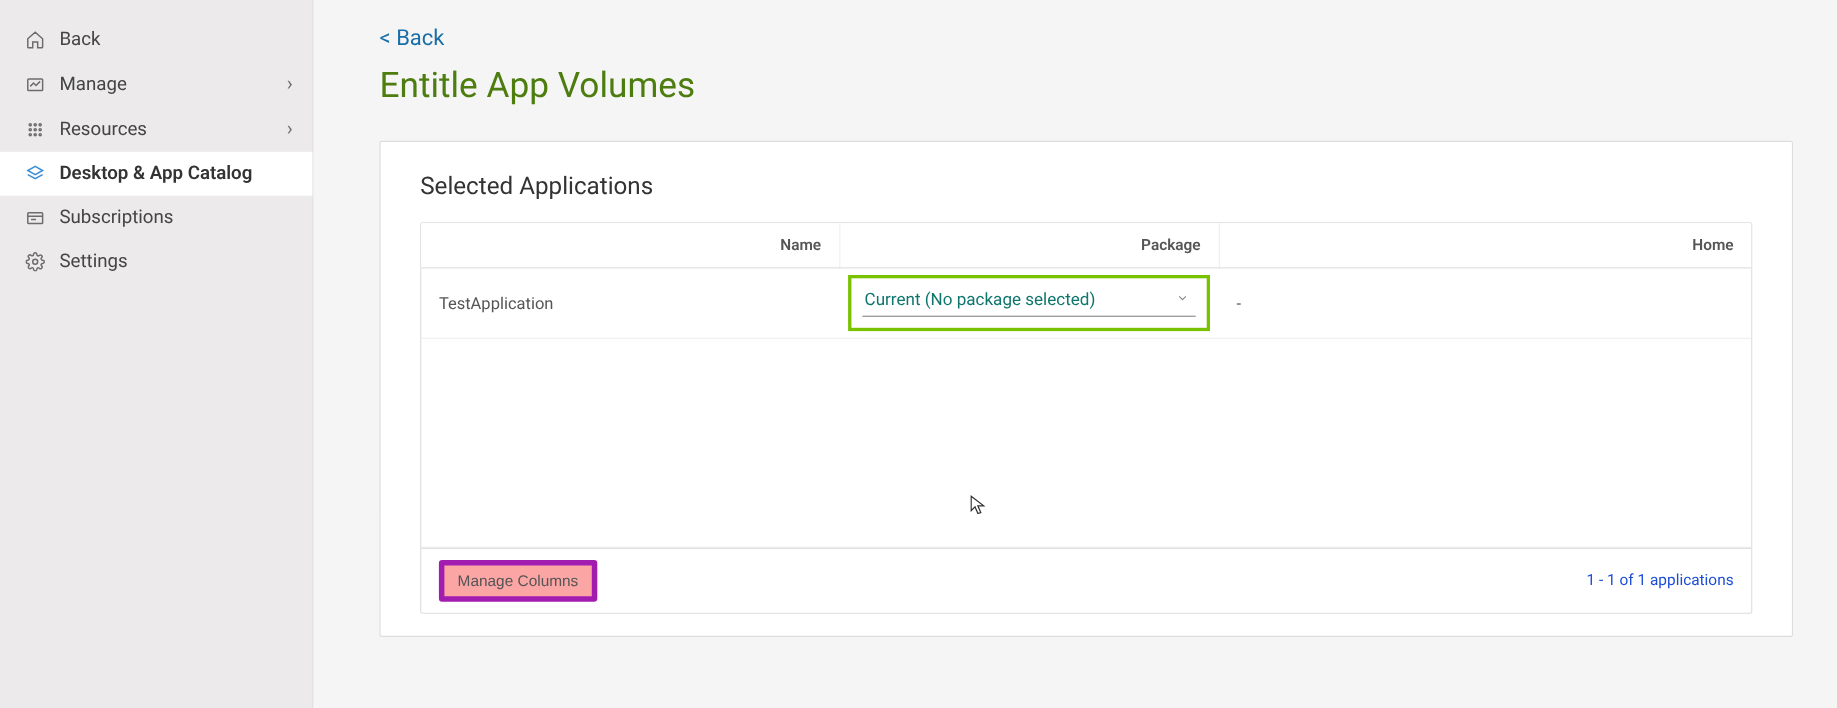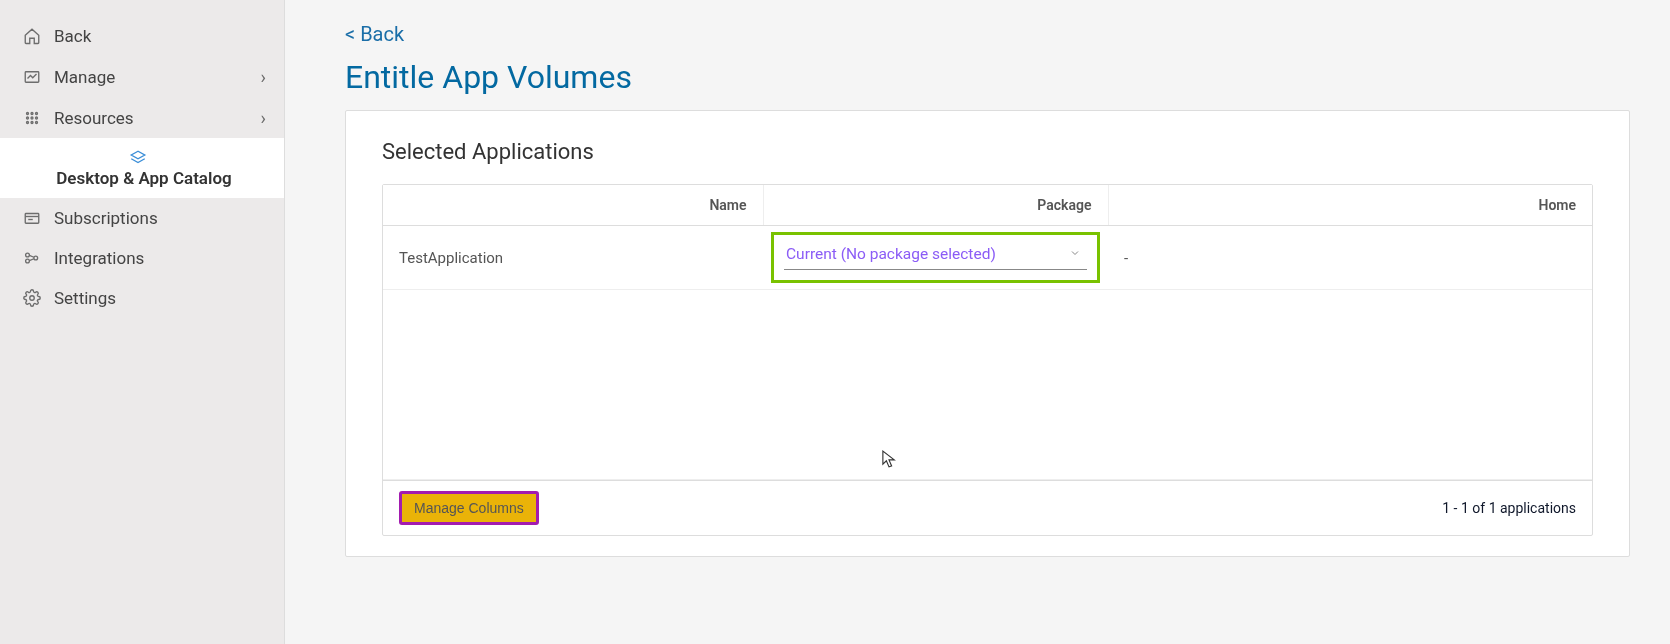--- a/index.html
+++ b/index.html
@@ -25,21 +25,20 @@
     padding: 10px 18px 10px 22px;
     font-size: 17px;
     color: #444;
     cursor: pointer;
     position: relative;
   }
   .nav-item.active {
     background: #fff;
     font-weight: 600;
     color: #333;
-    flex-direction: column;
   }
   .nav-item .icon {
     width: 20px;
     height: 20px;
     margin-right: 12px;
     display: inline-flex;
     align-items: center;
     justify-content: center;
     color: #6d6d6d;
   }
@@ -57,22 +56,22 @@
   }
   .back-link {
     color: #1a6ea8;
     font-size: 20px;
     text-decoration: none;
     cursor: pointer;
   }
   .page-title {
     font-size: 32px;
     font-weight: 400;
-    color: #0369a1;
-    margin: 12px 0 14px 0;
+    color: #4d7c0f;
+    margin: 12px 0 32px 0;
   }
   .card {
     background: #fff;
     border: 1px solid #ddd;
     border-radius: 2px;
     padding: 28px 36px 20px 36px;
   }
   .card-title {
     font-size: 22px;
     font-weight: 400;
@@ -115,50 +114,50 @@
     border: 3px solid #79c200;
     padding: 6px 10px 10px 10px;
   }
   .dropdown {
     display: flex;
     align-items: center;
     justify-content: space-between;
     border-bottom: 1px solid #888;
     padding: 4px 6px 6px 2px;
     font-size: 15.5px;
-    color: #8b5cf6;
+    color: #0f766e;
     cursor: pointer;
     min-height: 28px;
   }
   .dropdown .chev {
     color: #888;
     font-size: 12px;
   }
   .empty-body {
     height: 190px;
   }
   .table-footer {
     display: flex;
     align-items: center;
     justify-content: space-between;
     padding: 10px 16px;
     border-top: 1px solid #ddd;
   }
   .manage-btn {
-    border: 3px solid #a21caf;
-    background: #eab308;
+    border: 5px solid #a21caf;
+    background: #fca5a5;
     color: #555;
     font-size: 14px;
     padding: 6px 12px;
     border-radius: 3px;
     cursor: pointer;
   }
   .footer-status {
     font-size: 14px;
-    color: #0f172a;
+    color: #1d4ed8;
   }
   .cursor-icon {
     position: absolute;
     left: 597px;
     top: 450px;
     pointer-events: none;
     color: #333;
   }
 </style>
 </head>
@@ -211,32 +210,20 @@
   </div>
   <div class="nav-item">
     <span class="icon">
       <svg width="18" height="18" viewBox="0 0 24 24" fill="none" stroke="currentColor" stroke-width="1.8">
           <rect x="3" y="6" width="18" height="13" rx="1"></rect>
           <line x1="3" y1="10" x2="21" y2="10"></line>
           <line x1="7" y1="14" x2="13" y2="14"></line>
         </svg>
     </span>
     <span>Subscriptions</span>
-  </div>
-  <div class="nav-item">
-    <span class="icon">
-      <svg width="18" height="18" viewBox="0 0 24 24" fill="none" stroke="currentColor" stroke-width="1.8">
-          <circle cx="6" cy="8" r="2.5"></circle>
-          <circle cx="6" cy="16" r="2.5"></circle>
-          <circle cx="17" cy="12" r="2.5"></circle>
-          <line x1="8.5" y1="8.5" x2="14.5" y2="11"></line>
-          <line x1="8.5" y1="15.5" x2="14.5" y2="13"></line>
-        </svg>
-    </span>
-    <span>Integrations</span>
   </div>
   <div class="nav-item">
     <span class="icon">
       <svg width="18" height="18" viewBox="0 0 24 24" fill="none" stroke="currentColor" stroke-width="1.8">
           <circle cx="12" cy="12" r="3"></circle>
           <path d="M19.4 15a1.7 1.7 0 0 0 .34 1.87l.06.06a2 2 0 1 1-2.83 2.83l-.06-.06a1.7 1.7 0 0 0-1.87-.34 1.7 1.7 0 0 0-1 1.56V21a2 2 0 1 1-4 0v-.09a1.7 1.7 0 0 0-1-1.56 1.7 1.7 0 0 0-1.87.34l-.06.06a2 2 0 1 1-2.83-2.83l.06-.06a1.7 1.7 0 0 0 .34-1.87 1.7 1.7 0 0 0-1.56-1H3a2 2 0 1 1 0-4h.09a1.7 1.7 0 0 0 1.56-1 1.7 1.7 0 0 0-.34-1.87l-.06-.06a2 2 0 1 1 2.83-2.83l.06.06a1.7 1.7 0 0 0 1.87.34H9a1.7 1.7 0 0 0 1-1.56V3a2 2 0 1 1 4 0v.09a1.7 1.7 0 0 0 1 1.56 1.7 1.7 0 0 0 1.87-.34l.06-.06a2 2 0 1 1 2.83 2.83l-.06.06a1.7 1.7 0 0 0-.34 1.87V9a1.7 1.7 0 0 0 1.56 1H21a2 2 0 1 1 0 4h-.09a1.7 1.7 0 0 0-1.56 1z"></path>
         </svg>
     </span>
     <span>Settings</span>
   </div>

